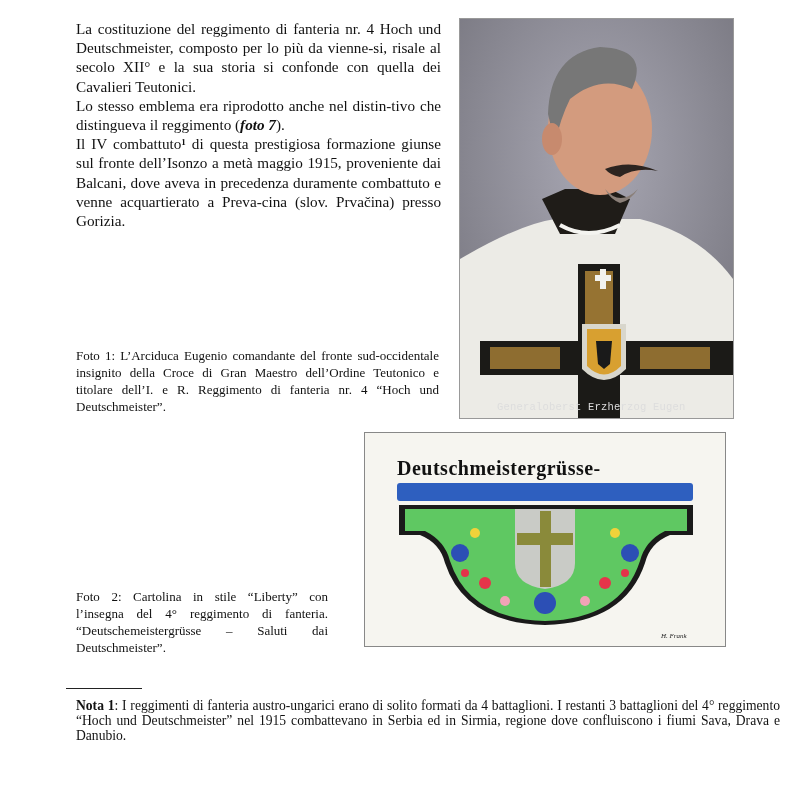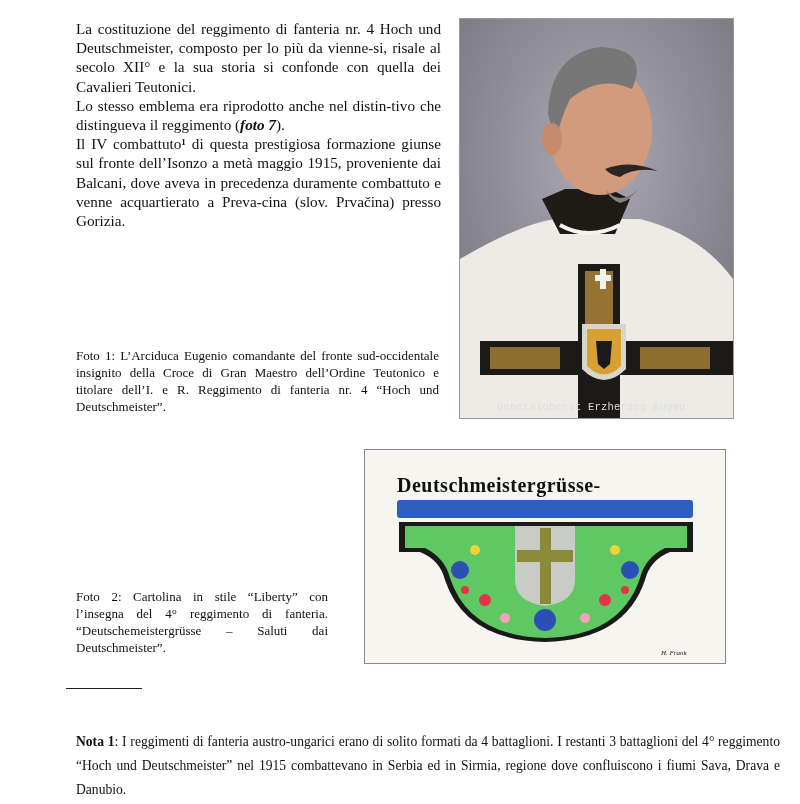--- a/index.html
+++ b/index.html
@@ -6,23 +6,23 @@
   body{width:800px;height:804px;position:relative;overflow:hidden;font-family:"Liberation Serif","DejaVu Serif",serif;color:#111;}
   .body-text{position:absolute;left:76px;top:19px;width:365px;font-size:15.2px;line-height:19.2px;text-align:justify;}
   .body-text p{margin:0;}
   .body-text sup{font-size:9px;font-weight:bold;vertical-align:top;position:relative;top:-1px;}
   .caption{position:absolute;font-size:13px;line-height:17px;text-align:justify;}
   .cap1{left:76px;top:347px;width:363px;}
   .cap2{left:76px;top:588px;width:252px;}
   .photo1{position:absolute;left:459px;top:18px;width:273px;height:399px;background:#8f8e98;overflow:hidden;border:1px solid #999;}
   .photo1 svg{display:block;}
   .photo1-label{position:absolute;left:8px;bottom:5px;font-size:10.5px;color:#ddd;font-family:Liberation Mono, monospace;letter-spacing:0.2px;margin-left:29px;}
-  .photo2{position:absolute;left:364px;top:432px;width:360px;height:213px;background:#f6f5f0;border:1px solid #888;overflow:hidden;margin-top:17px;}
+  .photo2{position:absolute;left:364px;top:432px;width:360px;height:213px;background:#f6f5f0;border:1px solid #888;overflow:hidden;}
   .rule{position:absolute;left:66px;top:688px;width:76px;height:1px;background:#222;}
-  .note{position:absolute;left:76px;top:730px;width:704px;font-size:13.6px;line-height:24px;text-align:justify;}
+  .note{position:absolute;left:76px;top:698px;width:704px;font-size:13.6px;line-height:15px;text-align:justify;}
   .note p{margin:0;}
 </style>
 </head>
 <body>
 
 <div class="body-text">
   <p>La costituzione del reggimento di fanteria nr. 4 Hoch und Deutschmeister, composto per lo più da vienne-si, risale al secolo XII° e la sua storia si confonde con quella dei Cavalieri Teutonici.</p>
   <p><span>Lo stesso emblema era riprodotto anche nel distin-tivo che distingueva il reggimento (</span><b><i>foto 7</i></b><span>).</span></p>
   <p><span>Il IV combattuto</span><sup>1</sup><span> di questa prestigiosa formazione giunse sul fronte dell’Isonzo a metà maggio 1915, proveniente dai Balcani, dove aveva in precedenza duramente combattuto e venne acquartierato a Preva-cina (slov. Prvačina) presso Gorizia.</span></p>
 </div>

